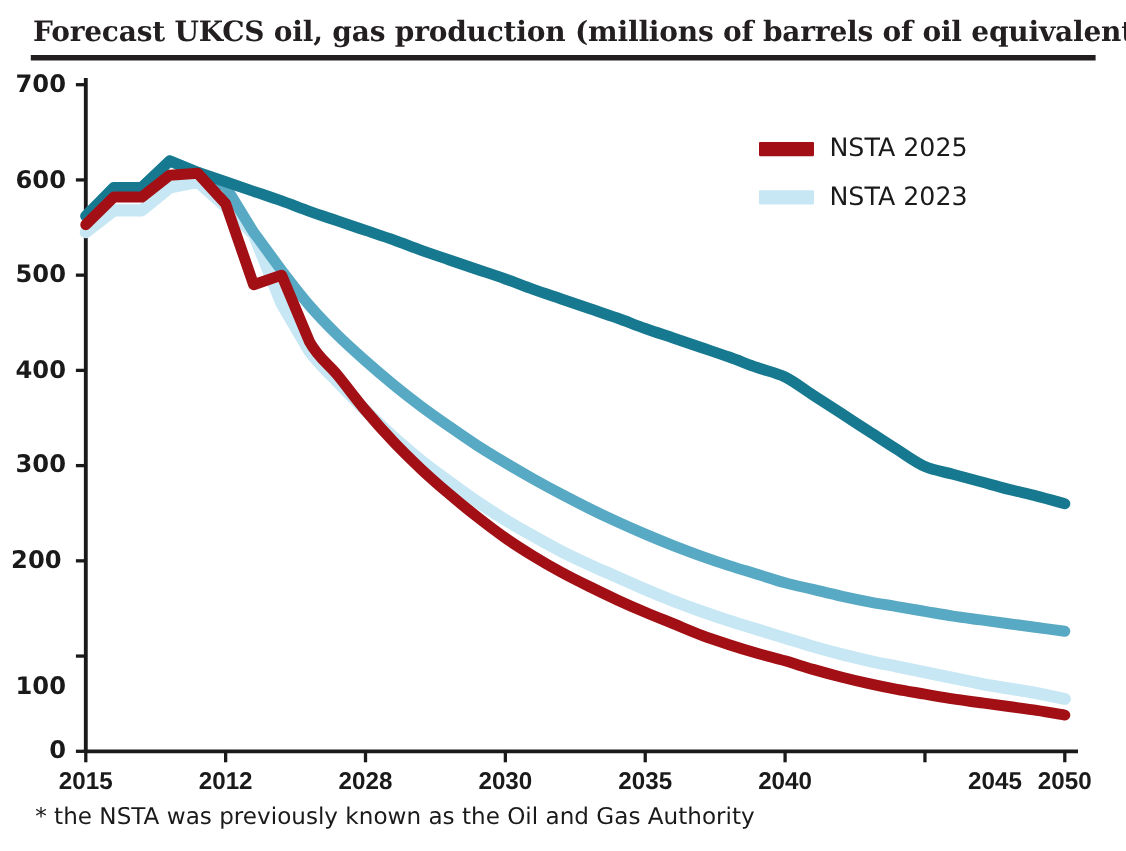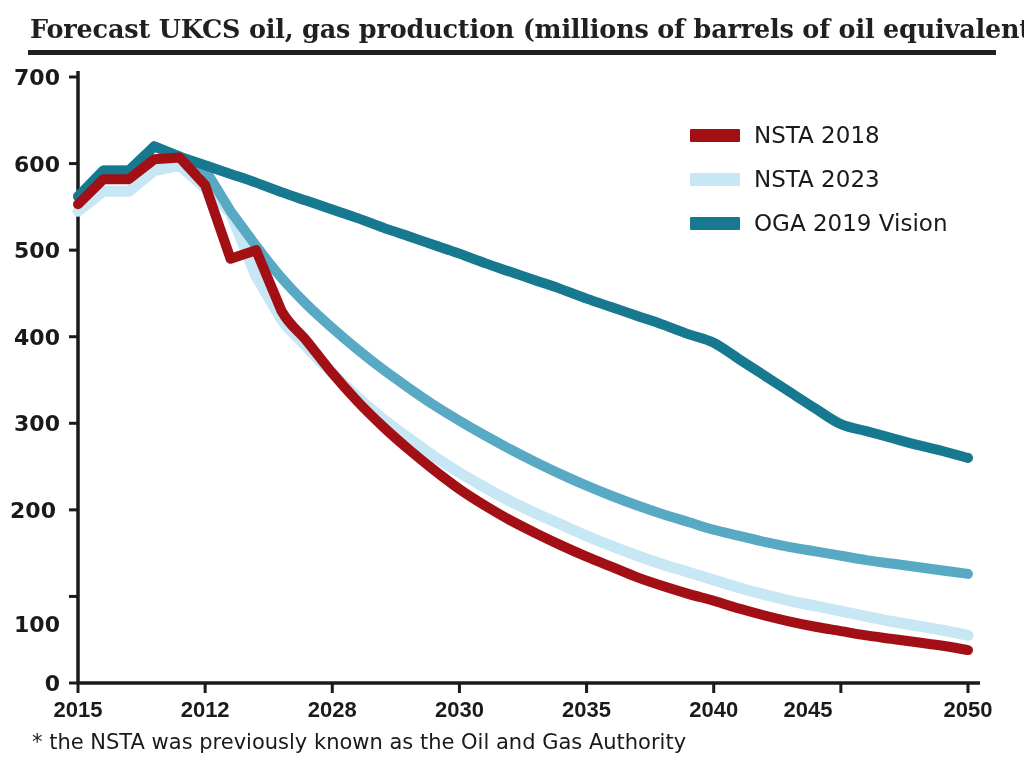--- a/index.html
+++ b/index.html
@@ -151,32 +151,28 @@
     <div class="ytick-label" style="left: 4px; top: 336.714px;">400</div>
     <div class="ytick-label" style="left: 4px; top: 250.143px;">500</div>
     <div class="ytick-label" style="left: 4px; top: 163.571px;">600</div>
     <div class="ytick-label" style="left: 4px; top: 77px;">700</div>
     <div class="xtick-label" style="left: 78px;">2015</div>
     <div class="xtick-label" style="left: 205.143px;">2012</div>
     <div class="xtick-label" style="left: 332.286px;">2028</div>
     <div class="xtick-label" style="left: 459.429px;">2030</div>
     <div class="xtick-label" style="left: 586.571px;">2035</div>
     <div class="xtick-label" style="left: 713.714px;">2040</div>
-    <div class="xtick-label" style="left: 808px;">2045</div>
+    <div class="xtick-label" style="left: 884px; text-align: right;">2045</div>
     <div class="xtick-label" style="left: 968px;">2050</div>
   </div>
 
 <div id="legend">
     <div class="legend-row">
       <span class="legend-swatch" style="background: rgb(162, 16, 22);"></span>
-      <span class="legend-label">NSTA 2018</span>
+      <span class="legend-label">NSTA 2025</span>
     </div>
     <div class="legend-row">
       <span class="legend-swatch" style="background: rgb(198, 231, 243);"></span>
       <span class="legend-label">NSTA 2023</span>
-    </div>
-    <div class="legend-row">
-      <span class="legend-swatch" style="background: rgb(23, 121, 143);"></span>
-      <span class="legend-label">OGA 2019 Vision</span>
     </div>
   </div>
 
 <div id="footnote">* the NSTA was previously known as the Oil and Gas Authority</div>
 
 </body></html>

